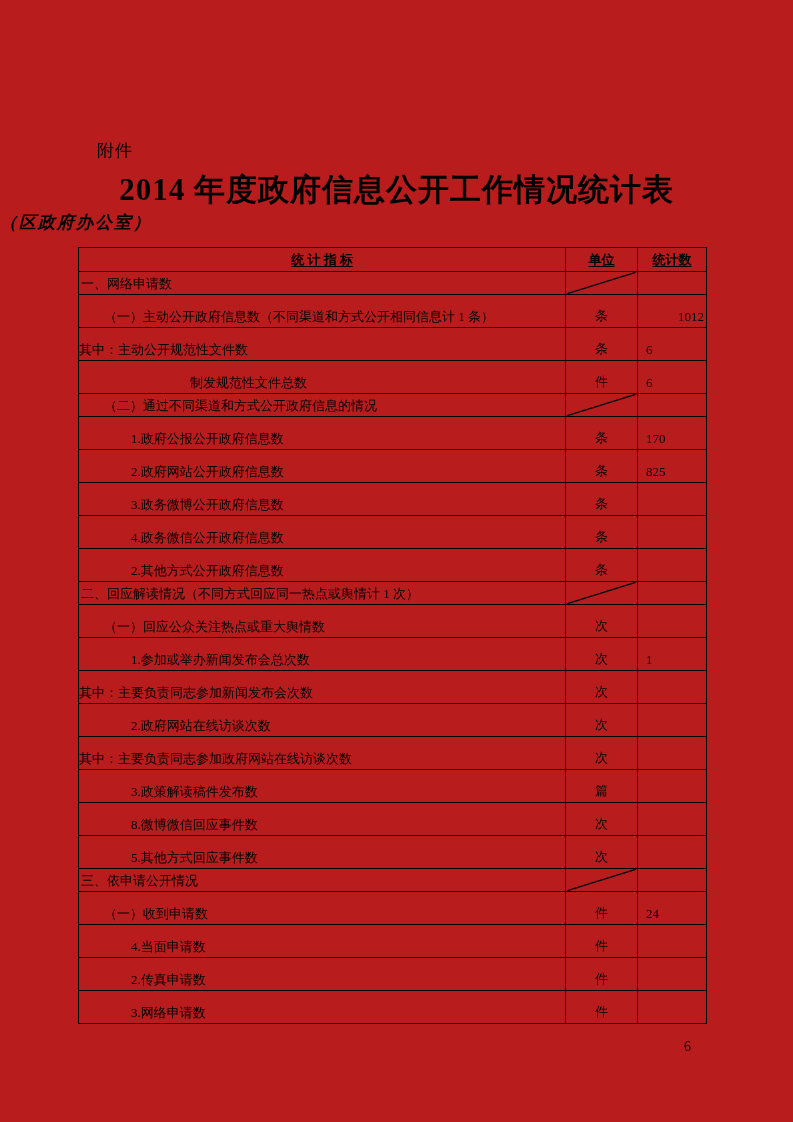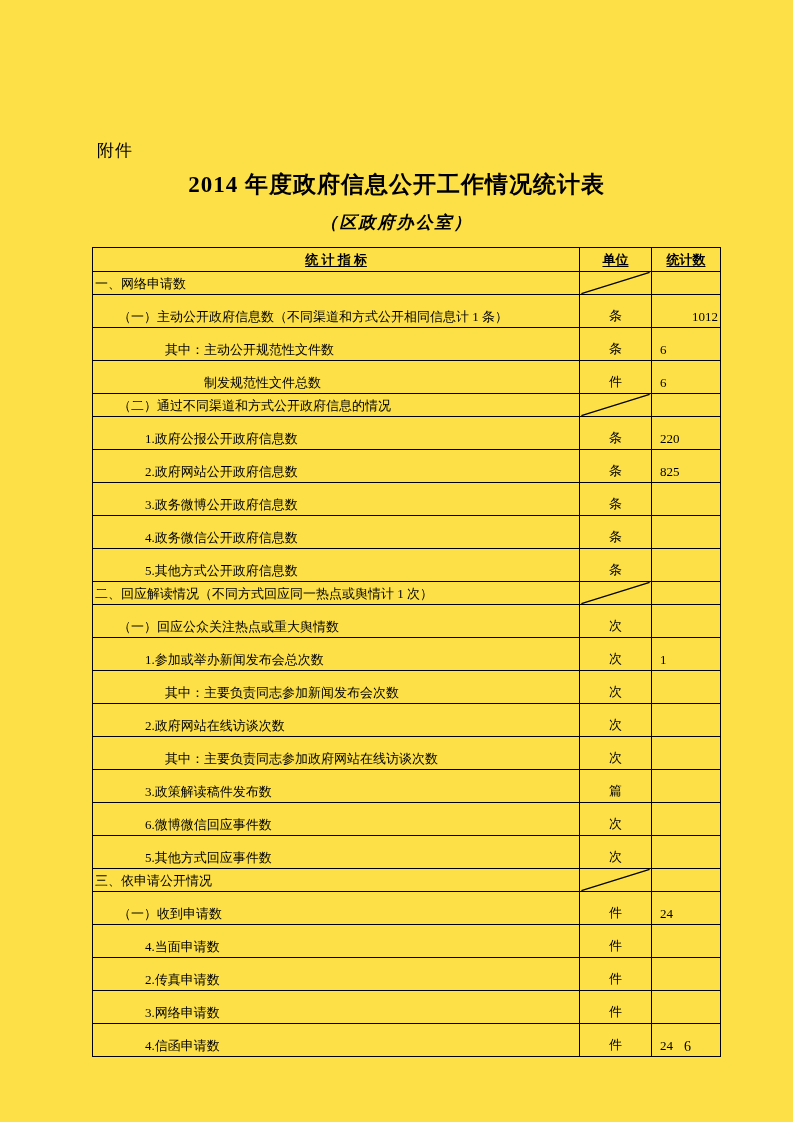--- a/index.html
+++ b/index.html
@@ -1,56 +1,56 @@
 <!DOCTYPE html>
 <html><head>
 <meta charset="utf-8">
 <style>
   * { margin: 0; padding: 0; box-sizing: border-box; }
   html, body { background: #ffffff; }
   .page {
     position: relative;
     width: 793px;
     height: 1122px;
-    background: #fde047;
+    background: #b91c1c;
     color: #000000;
     font-family: "Liberation Serif", "DejaVu Serif", serif;
     overflow: hidden;
   }
   .attachment {
     position: absolute;
     left: 97px;
     top: 139px;
     font-size: 17px;
     letter-spacing: 1px;
   }
   .doc-title {
     position: absolute;
     left: 0;
     top: 169px;
     width: 100%;
     text-align: center;
-    font-size: 23px;
+    font-size: 31px;
     font-weight: bold;
     letter-spacing: 1px;
   }
   .doc-subtitle {
     position: absolute;
     left: 0;
     top: 211px;
     width: 100%;
-    text-align: center;
+    text-align: left;
     font-size: 17px;
     font-weight: bold;
     font-style: italic;
     letter-spacing: 2px;
   }
   table.stats {
     position: absolute;
-    left: 92px;
+    left: 78px;
     top: 247px;
     width: 628px;
     border-collapse: collapse;
     table-layout: fixed;
   }
   table.stats th, table.stats td {
     border: 1.5px solid #000000;
     font-size: 13px;
     vertical-align: bottom;
     overflow: hidden;
@@ -62,21 +62,21 @@
     text-align: center;
     padding-bottom: 2px;
   }
   table.stats th .u { text-decoration: underline; text-underline-offset: 2px; }
   tr.data-row { height: 33px; }
   tr.slash-row { height: 23px; }
   td.label-cell { padding-bottom: 1px; }
   td.label-cell.ind0 { padding-left: 2px; }
   td.label-cell.ind1 { padding-left: 25px; }
   td.label-cell.ind2 { padding-left: 52px; margin-top: 27px; }
-  td.label-cell.ind3 { padding-left: 72px; }
+  td.label-cell.ind3 { }
   td.label-cell.ind4 { padding-left: 111px; }
   td.unit-cell { text-align: center; padding-bottom: 2px; position: relative; }
   td.stat-cell { text-align: left; padding: 0 2px 2px 8px; }
   td.stat-cell.right { text-align: right; padding-right: 2px; padding-left: 2px; }
   .slash-svg {
     position: absolute;
     left: 0; top: 0;
     width: 100%; height: 100%;
     display: block;
   }
@@ -141,39 +141,39 @@
           <td class="unit-cell">
             <svg class="slash-svg" viewBox="0 0 100 100" preserveAspectRatio="none">
               <line x1="2" y1="98" x2="98" y2="2" stroke="#000" stroke-width="1.4" vector-effect="non-scaling-stroke"></line>
             </svg>
           </td>
           <td class="stat-cell"></td>
         </tr>
         <tr class="data-row">
           <td class="label-cell ind2">1.政府公报公开政府信息数</td>
           <td class="unit-cell"><span>条</span></td>
-          <td class="stat-cell">220</td>
+          <td class="stat-cell">170</td>
         </tr>
         <tr class="data-row">
           <td class="label-cell ind2">2.政府网站公开政府信息数</td>
           <td class="unit-cell"><span>条</span></td>
           <td class="stat-cell">825</td>
         </tr>
         <tr class="data-row">
           <td class="label-cell ind2">3.政务微博公开政府信息数</td>
           <td class="unit-cell"><span>条</span></td>
           <td class="stat-cell"></td>
         </tr>
         <tr class="data-row">
           <td class="label-cell ind2">4.政务微信公开政府信息数</td>
           <td class="unit-cell"><span>条</span></td>
           <td class="stat-cell"></td>
         </tr>
         <tr class="data-row">
-          <td class="label-cell ind2">5.其他方式公开政府信息数</td>
+          <td class="label-cell ind2">2.其他方式公开政府信息数</td>
           <td class="unit-cell"><span>条</span></td>
           <td class="stat-cell"></td>
         </tr>
         <tr class="slash-row">
           <td class="label-cell ind0">二、回应解读情况（不同方式回应同一热点或舆情计 1 次）</td>
           <td class="unit-cell">
             <svg class="slash-svg" viewBox="0 0 100 100" preserveAspectRatio="none">
               <line x1="2" y1="98" x2="98" y2="2" stroke="#000" stroke-width="1.4" vector-effect="non-scaling-stroke"></line>
             </svg>
           </td>
@@ -203,21 +203,21 @@
           <td class="label-cell ind3">其中：主要负责同志参加政府网站在线访谈次数</td>
           <td class="unit-cell"><span>次</span></td>
           <td class="stat-cell"></td>
         </tr>
         <tr class="data-row">
           <td class="label-cell ind2">3.政策解读稿件发布数</td>
           <td class="unit-cell"><span>篇</span></td>
           <td class="stat-cell"></td>
         </tr>
         <tr class="data-row">
-          <td class="label-cell ind2">6.微博微信回应事件数</td>
+          <td class="label-cell ind2">8.微博微信回应事件数</td>
           <td class="unit-cell"><span>次</span></td>
           <td class="stat-cell"></td>
         </tr>
         <tr class="data-row">
           <td class="label-cell ind2">5.其他方式回应事件数</td>
           <td class="unit-cell"><span>次</span></td>
           <td class="stat-cell"></td>
         </tr>
         <tr class="slash-row">
           <td class="label-cell ind0">三、依申请公开情况</td>
@@ -240,24 +240,19 @@
         </tr>
         <tr class="data-row">
           <td class="label-cell ind2">2.传真申请数</td>
           <td class="unit-cell"><span>件</span></td>
           <td class="stat-cell"></td>
         </tr>
         <tr class="data-row">
           <td class="label-cell ind2">3.网络申请数</td>
           <td class="unit-cell"><span>件</span></td>
           <td class="stat-cell"></td>
-        </tr>
-        <tr class="data-row">
-          <td class="label-cell ind2">4.信函申请数</td>
-          <td class="unit-cell"><span>件</span></td>
-          <td class="stat-cell">24</td>
         </tr>
       </tbody>
   </table>
 
   <div class="page-number">6</div>
 
 </div>
 
 </body></html>

